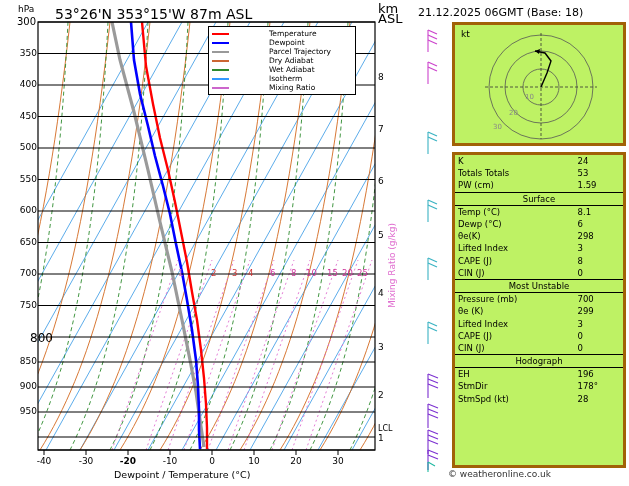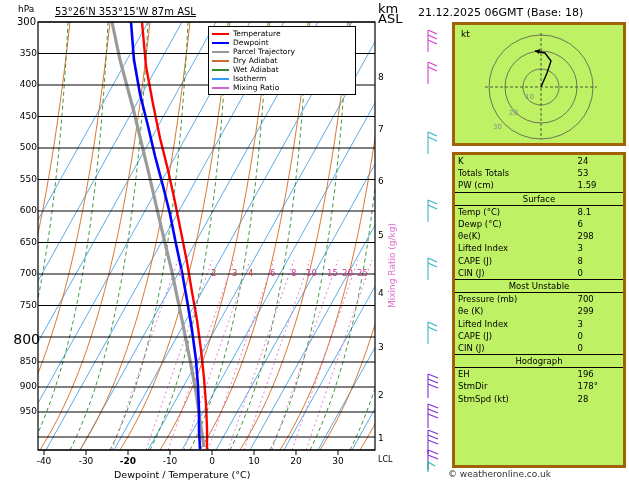--- a/index.html
+++ b/index.html
@@ -2,29 +2,29 @@
 <html><head>
 <meta charset="utf-8">
 <style>
   html,body{margin:0;padding:0;}
   body{width:629px;height:486px;background:#ffffff;font-family:"DejaVu Sans",sans-serif;overflow:hidden;position:relative;}
   .root{position:absolute;left:0;top:0;width:629px;height:486px;}
   .abs{position:absolute;}
   svg{display:block;}
 
   .lbl{font-size:9px;fill:#000;}
-  .title-left{position:absolute;left:55px;top:6px;font-size:10px;color:#000;white-space:nowrap;text-decoration:underline;}
+  .title-left{position:absolute;left:55px;top:6px;font-size:14px;color:#000;white-space:nowrap;}
   .title-right{position:absolute;left:418px;top:6px;font-size:11px;color:#000;white-space:nowrap;}
   .hpa{position:absolute;left:18px;top:4px;font-size:9px;color:#000;}
   .kmasl{position:absolute;left:378px;top:4px;font-size:13px;color:#000;line-height:10px;text-align:left;}
 
   .legend{position:absolute;left:208px;top:26px;width:140px;border:1px solid #000;background:#fff;padding:2px 3px;font-size:7.5px;line-height:9.2px;}
   .legend .row{display:flex;align-items:center;height:9px;}
   .legend .swatch{width:17px;height:0;border-top-width:2px;border-top-style:solid;margin-right:4px;flex:none;}
-  .legend .txt{white-space:nowrap;}
+  .legend .txt{white-space:nowrap;margin-left:36px;}
 
   .panel{position:absolute;border:3px solid #a16207;background:#bef264;}
   .tbl{font-size:8.5px;color:#000;width:100%;border-collapse:collapse;}
   .tbl td{padding:0 3px;height:12.2px;vertical-align:middle;white-space:nowrap;}
   .tbl td.val{text-align:left;}
   .sect{text-align:center;font-size:8.5px;border-top:1px solid #000;border-bottom:1px solid #000;height:12px;}
   .copy{position:absolute;left:448px;top:469px;font-size:9px;color:#333;}
   .mixlabel{position:absolute;color:#e38ccd;font-size:8.5px;}
   .axis-title{position:absolute;font-size:9.5px;color:#000;}
 </style>
@@ -153,38 +153,38 @@
     <div style="position:absolute;left:12px;top:0;width:32px;font-size:10px;">300</div>
     <div style="position:absolute;left:0;top:31.5px;width:32px;text-align:right;font-size:9px;">350</div>
     <div style="position:absolute;left:0;top:63px;width:32px;text-align:right;font-size:9px;">400</div>
     <div style="position:absolute;left:0;top:94.5px;width:32px;text-align:right;font-size:9px;">450</div>
     <div style="position:absolute;left:0;top:126px;width:32px;text-align:right;font-size:9px;">500</div>
     <div style="position:absolute;left:0;top:157.5px;width:32px;text-align:right;font-size:9px;">550</div>
     <div style="position:absolute;left:0;top:189px;width:32px;text-align:right;font-size:9px;">600</div>
     <div style="position:absolute;left:0;top:220.5px;width:32px;text-align:right;font-size:9px;">650</div>
     <div style="position:absolute;left:0;top:252px;width:32px;text-align:right;font-size:9px;">700</div>
     <div style="position:absolute;left:0;top:283.5px;width:32px;text-align:right;font-size:9px;">750</div>
-    <div style="position:absolute;left:3px;top:315px;width:32px;text-align:right;font-size:14px;">800</div>
+    <div style="position:absolute;left:16px;top:315px;width:32px;text-align:right;font-size:12px;">800</div>
     <div style="position:absolute;left:0;top:340px;width:32px;text-align:right;font-size:9px;">850</div>
     <div style="position:absolute;left:0;top:365px;width:32px;text-align:right;font-size:9px;">900</div>
     <div style="position:absolute;left:0;top:390px;width:32px;text-align:right;font-size:9px;">950</div>
   </div>
 
   <div class="abs" style="left:378px;top:16px;width:24px;">
     <div style="position:absolute;left:0;top:56px;font-size:9px;">8</div>
     <div style="position:absolute;left:0;top:108px;font-size:9px;">7</div>
     <div style="position:absolute;left:0;top:160px;font-size:9px;">6</div>
     <div style="position:absolute;left:0;top:214px;font-size:9px;">5</div>
     <div style="position:absolute;left:0;top:272px;font-size:9px;">4</div>
     <div style="position:absolute;left:0;top:326px;font-size:9px;">3</div>
     <div style="position:absolute;left:0;top:374px;font-size:9px;">2</div>
     <div style="position:absolute;left:0;top:417px;font-size:9px;">1</div>
   </div>
 
-  <div class="abs" style="left:378px;top:455px;font-size:8px;color:#000;">LCL</div>
+  <div class="abs" style="left:378px;top:424px;font-size:8px;color:#000;">LCL</div>
 
   <div class="abs" style="left:376px;top:190px;width:14px;height:120px;">
     <div style="transform:rotate(-90deg);transform-origin:left top;position:absolute;left:11px;top:118px;white-space:nowrap;font-size:9px;color:#e06fd0;">Mixing Ratio (g/kg)</div>
   </div>
 
   <div class="mixlabel" style="left:178px;top:268px;color:#e06fd0;">1</div>
   <div class="mixlabel" style="left:211px;top:268px;color:#cc3333;">2</div>
   <div class="mixlabel" style="left:232px;top:268px;color:#cc3333;">3</div>
   <div class="mixlabel" style="left:248px;top:268px;color:#cc3333;">4</div>
   <div class="mixlabel" style="left:270px;top:268px;color:#cc3399;">6</div>

